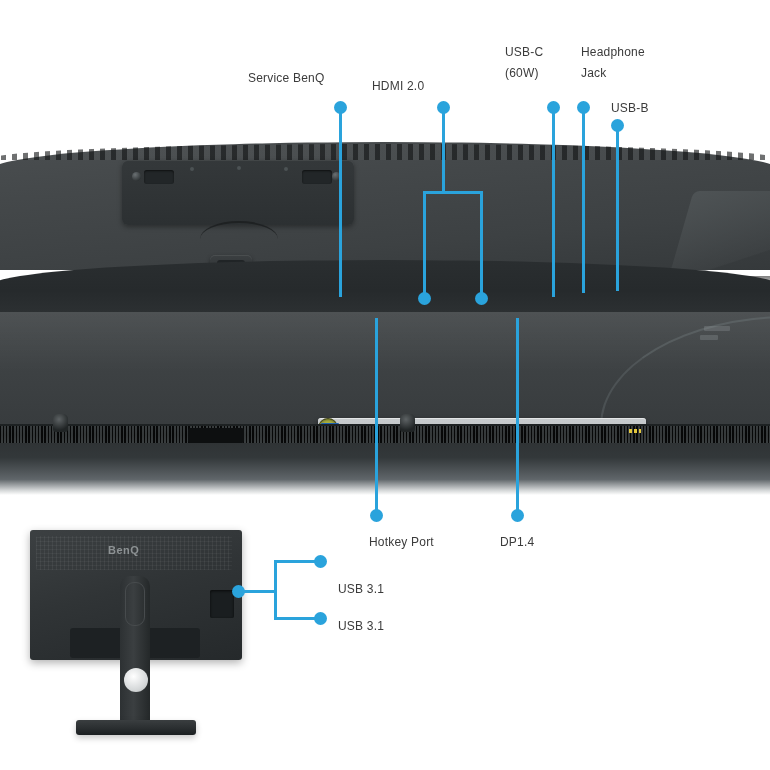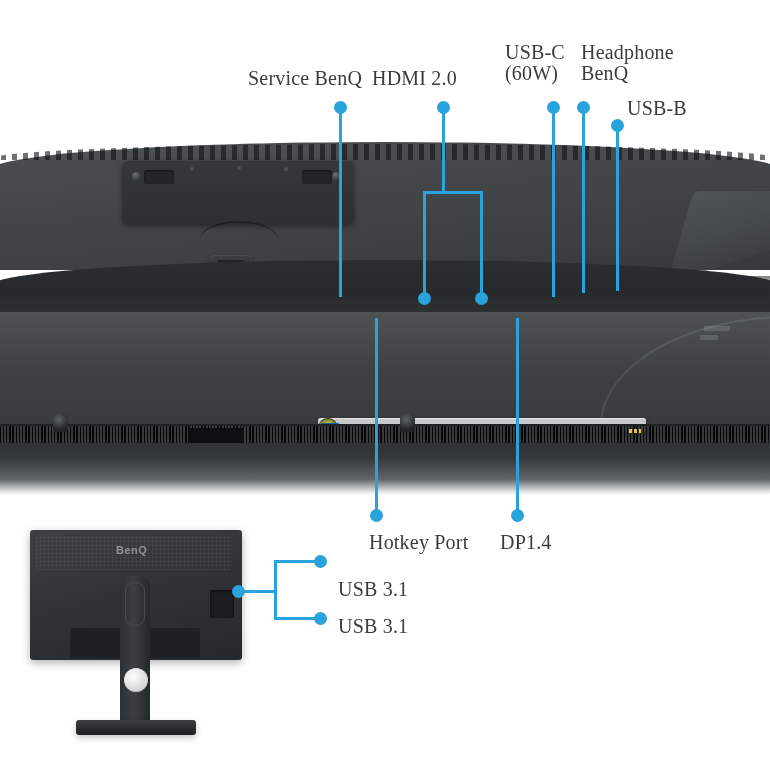--- a/index.html
+++ b/index.html
@@ -14,25 +14,25 @@
     position: relative;
     width: 770px; height: 770px;
     background: #ffffff;
     overflow: hidden;
   }
 
   
   .label {
     position: absolute;
     color: #3b3b3b;
-    font-size: 20px;
+    font-size: 12px;
     line-height: 21px;
     letter-spacing: .2px;
     white-space: pre-line;
-    font-family: Liberation Serif, serif;
+    font-family: Liberation Sans, sans-serif;
   }
 
   
   .dot {
     position: absolute;
     width: 13px; height: 13px;
     border-radius: 50%;
     background: #2aa3dc;
   }
   .vline {
@@ -318,21 +318,20 @@
       repeating-linear-gradient(0deg, rgba(255,255,255,.045) 0 1px, transparent 1px 4px);
     border-radius: 2px;
   }
   .sm-logo {
     position: absolute;
     left: 80px; top: 14px;
     font-size: 11px; font-weight: bold;
     color: #8d9294;
     letter-spacing: .5px;
     font-family: "Liberation Sans", sans-serif;
-    margin-left: 8px;
   }
   .sm-vesa {
     position: absolute;
     left: 42px; top: 98px; width: 130px; height: 30px;
     background: #1d2123;
     border-radius: 3px;
   }
   .sm-sideport {
     position: absolute;
     left: 182px; top: 60px; width: 24px; height: 28px;
@@ -420,26 +419,26 @@
 
     <div class="bezel"></div>
     <div class="bezel-grille"></div>
     <div class="bezel-notch"></div>
     <div class="bezel-screw" style="left:53px; top:278px;"></div>
     <div class="bezel-screw" style="left:400px; top:278px;"></div>
     <div class="skirt"></div>
   </div>
 
   <div class="label" style="left:248px; top:68px;">Service BenQ</div>
-  <div class="label" style="left:372px; top:68px;">HDMI 2.0</div>
+  <div class="label" style="left:372px; top:76px;">HDMI 2.0</div>
   <div class="label" style="left:505px; top:42px;">USB-C
 (60W)</div>
   <div class="label" style="left:581px; top:42px;">Headphone
-BenQ</div>
-  <div class="label" style="left:611px; top:98px;margin-left:16px;">USB-B</div>
+Jack</div>
+  <div class="label" style="left:611px; top:98px;">USB-B</div>
 
   <div class="dot" style="left:334px; top:101px;"></div>
   <div class="vline" style="left:339px; top:107px; height:190px;"></div>
 
   <div class="dot" style="left:437px; top:101px;"></div>
   <div class="vline" style="left:442px; top:107px; height:86px;"></div>
   <div class="hline" style="left:423px; top:191px; width:60px; border-radius:3px;"></div>
   <div class="vline" style="left:423px; top:191px; height:106px;"></div>
   <div class="vline" style="left:480px; top:191px; height:106px;"></div>
   <div class="dot" style="left:418px; top:292px;"></div>

